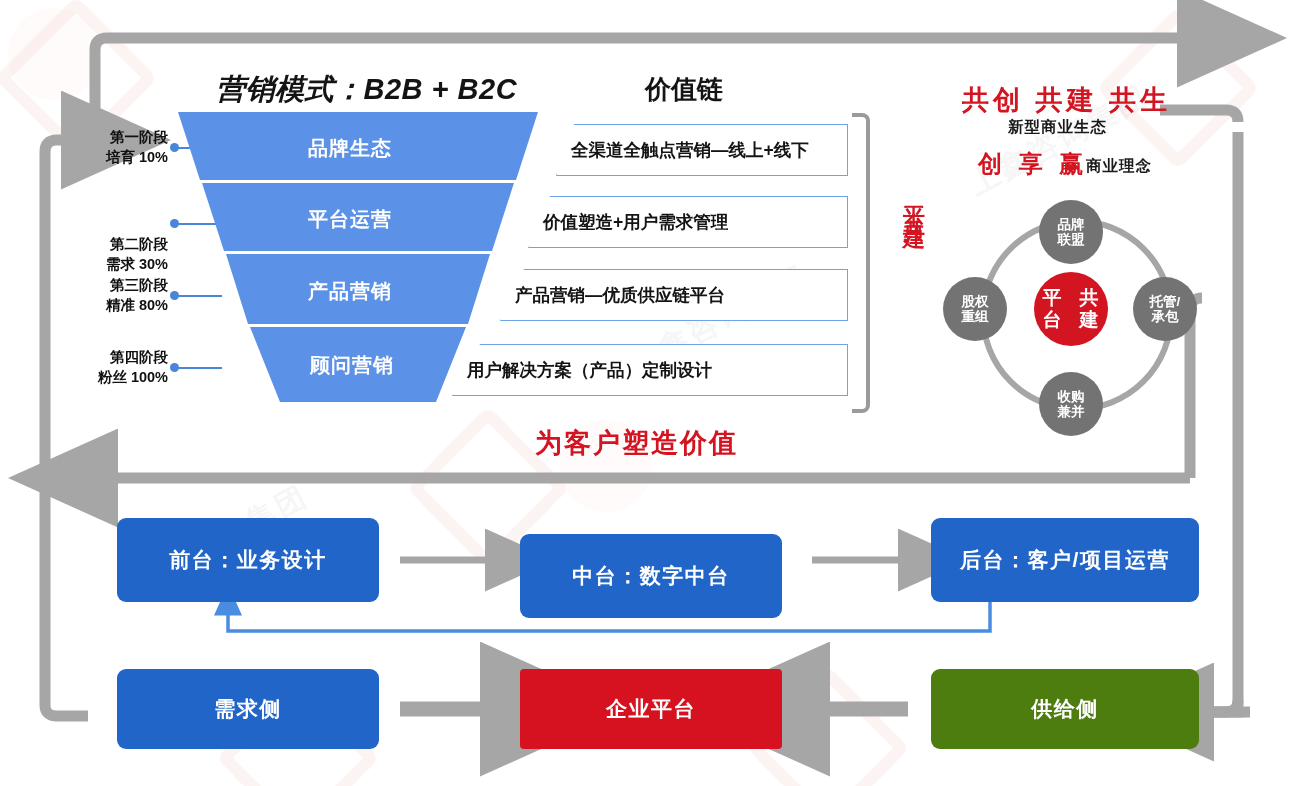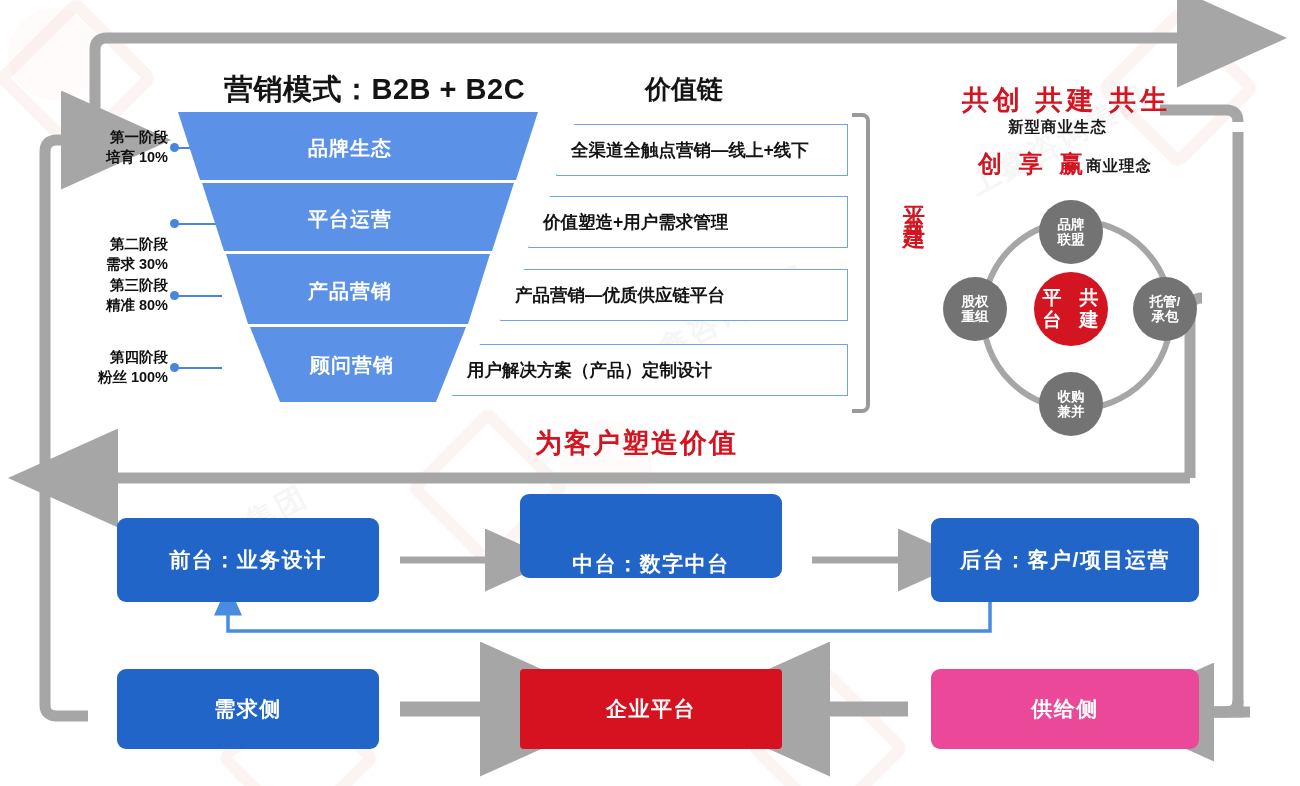--- a/index.html
+++ b/index.html
@@ -142,21 +142,21 @@
     <path d="M990,600 L990,631 L228,631 L228,612" fill="none" stroke="#4a8ce0" stroke-width="3.5" marker-end="url(#blueArrow)"></path>
 
     <g stroke="#4a86d8" stroke-width="2" fill="none">
       <path d="M176,148 L222,148"></path>
       <path d="M176,224 L222,224"></path>
       <path d="M176,296 L222,296"></path>
       <path d="M176,368 L222,368"></path>
     </g>
   </svg>
 
-  <div class="title-main abs" style="left:224px;top:70px;">营销模式：B2B + B2C</div>
+  <div class="title-main abs" style="left:216px;top:70px;font-style:italic;">营销模式：B2B + B2C</div>
   <div class="title-vc abs" style="left:645px;top:72px;">价值链</div>
 
   <div class="funnel-wrap">
     
     <svg width="360" height="292" viewBox="0 0 360 292">
       <polygon points="0,0 360,0 338,68 22,68" fill="#5b92e8"></polygon>
       <polygon points="24,71 336,71 314,139 46,139" fill="#5b92e8"></polygon>
       <polygon points="48,142 312,142 290,212 70,212" fill="#5b92e8"></polygon>
       <polygon points="72,215 288,215 258,290 102,290" fill="#5b92e8"></polygon>
     </svg>
@@ -234,30 +234,30 @@
   <div class="node-center" style="left:1034px;top:272px;width:74px;height:74px;">
     <div>平台</div>
     <div>共建</div>
   </div>
 
   <div class="center-red abs" style="left:535px;top:425px;">为客户塑造价值</div>
 
   <div class="bbox" style="left:117px;top:518px;width:262px;height:84px;background:#2165c9;">
     <span>前台：业务设计</span>
   </div>
-  <div class="bbox" style="left:520px;top:494px;width:262px;height:84px;background:#2165c9;align-items:flex-end;">
+  <div class="bbox" style="left:520px;top:534px;width:262px;height:84px;background:#2165c9;">
     <span>中台：数字中台</span>
   </div>
   <div class="bbox" style="left:931px;top:518px;width:268px;height:84px;background:#2165c9;">
     <span>后台：客户/项目运营</span>
   </div>
 
   <div class="bbox" style="left:117px;top:669px;width:262px;height:80px;background:#2165c9;">
     <span>需求侧</span>
   </div>
   <div class="bbox" style="left:520px;top:669px;width:262px;height:80px;background:#d71220;border-radius:4px;">
     <span>企业平台</span>
   </div>
-  <div class="bbox" style="left:931px;top:669px;width:268px;height:80px;background:#ec4899;">
+  <div class="bbox" style="left:931px;top:669px;width:268px;height:80px;background:#4d7c0f;">
     <span>供给侧</span>
   </div>
 
 </div>
 
 </body></html>

